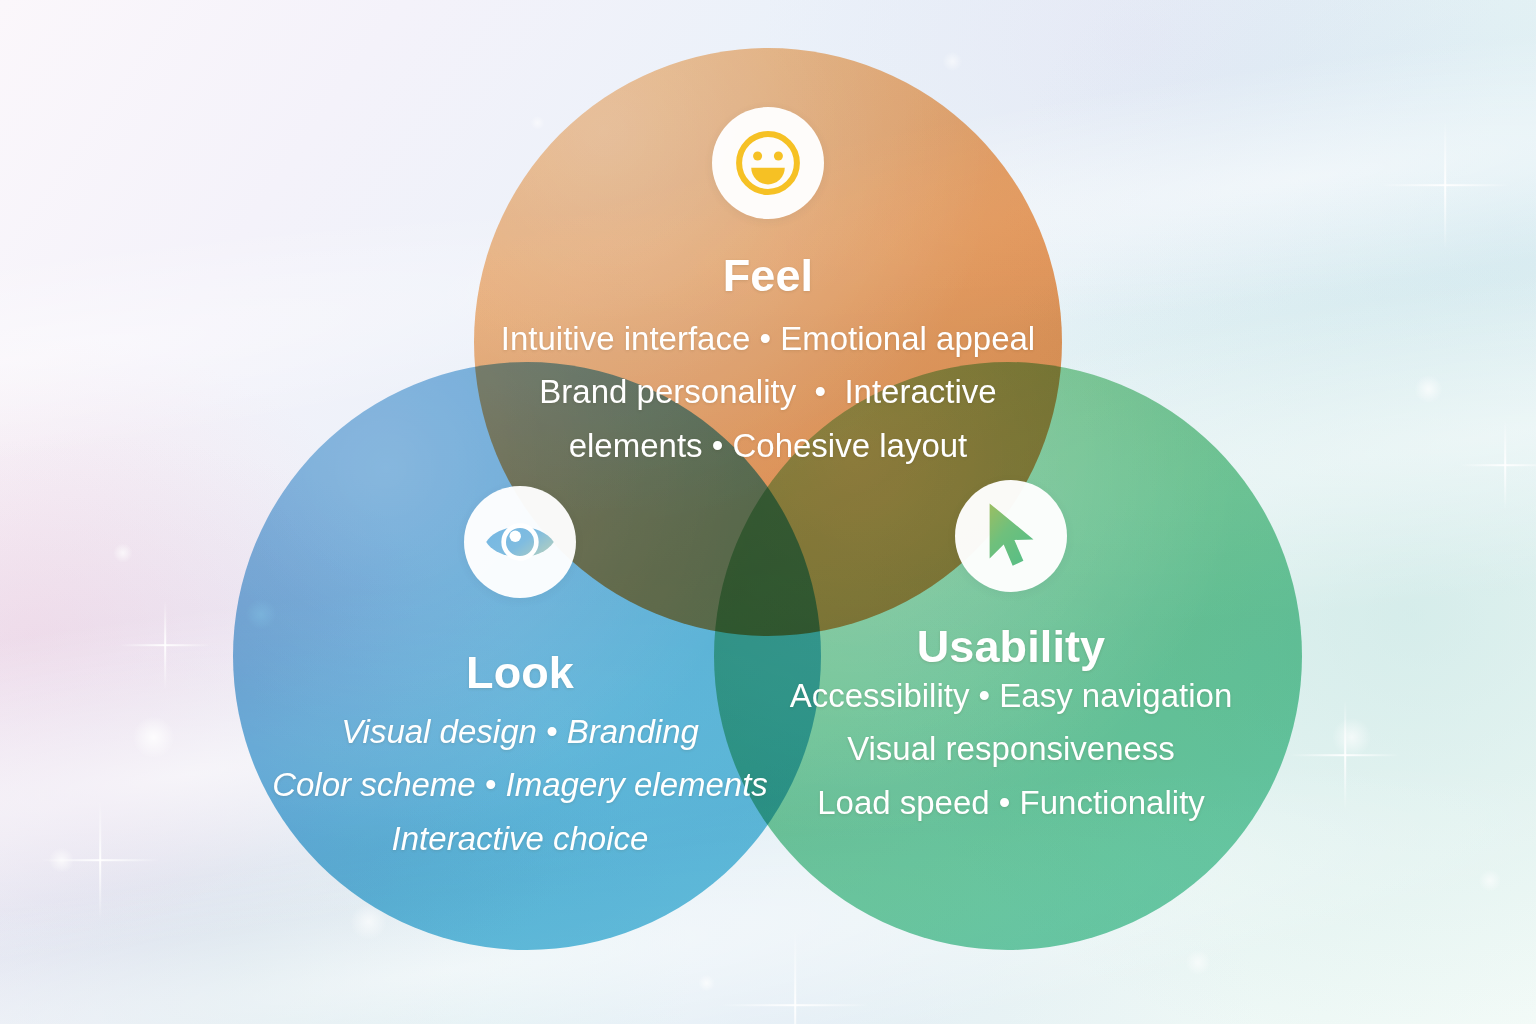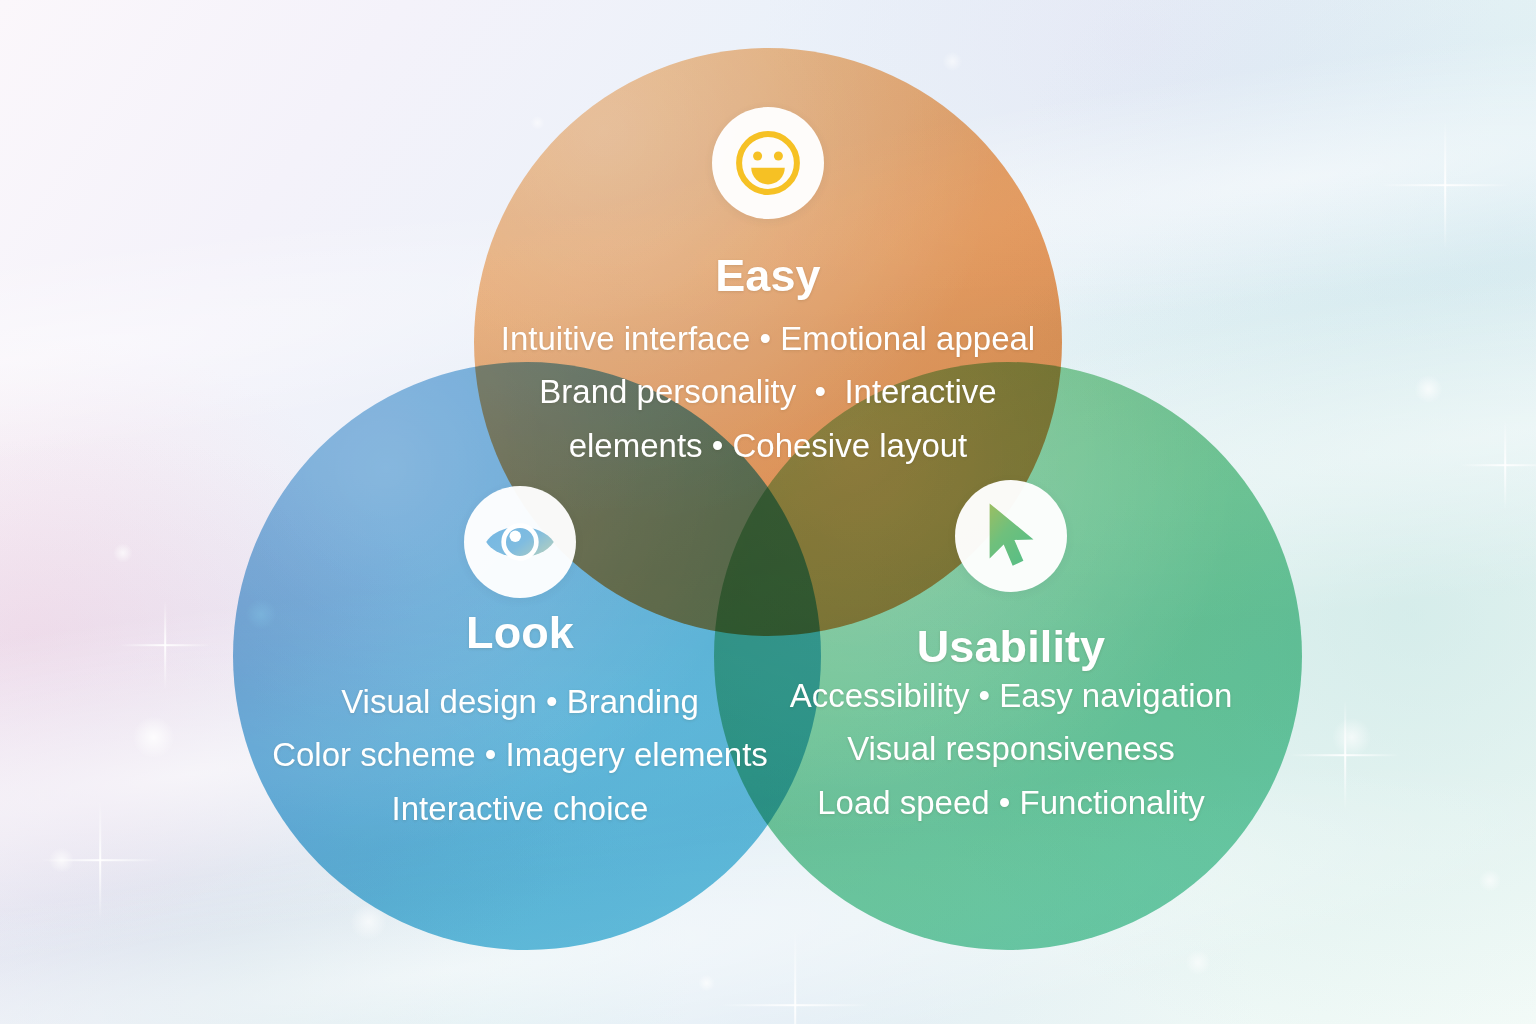--- a/index.html
+++ b/index.html
@@ -105,22 +105,22 @@
     text-shadow:0 1px 3px rgba(80,60,30,.15);
     white-space:nowrap;
   }
   .body div{white-space:pre;}
 
   #lk-feel{left:268px;top:107px;width:1000px;}
   #lk-feel .title{margin-top:34px;}
   #lk-feel .body{margin-top:14px;}
 
   #lk-look{left:27px;top:486px;width:986px;}
-  #lk-look .title{margin-top:12px;}
-  #lk-look .body{margin-top:20px;}
+  #lk-look .title{margin-top:52px;}
+  #lk-look .body{margin-top:10px;font-style:italic;}
 
   #lk-usability{left:518px;top:480px;width:986px;}
   #lk-usability .title{margin-top:32px;}
   #lk-usability .body{}
 </style>
 </head>
 <body>
 
 <div id="stage">
 
@@ -145,21 +145,21 @@
     <div class="badge">
       <span>
         <svg width="74" height="74" viewBox="0 0 64 64" aria-hidden="true">
           <circle cx="32" cy="32" r="25" fill="none" stroke="#F6C124" stroke-width="5.2"></circle>
           <circle cx="23" cy="26" r="3.9" fill="#F6C124"></circle>
           <circle cx="41" cy="26" r="3.9" fill="#F6C124"></circle>
           <path d="M17.5 36 A 14.5 14.5 0 0 0 46.5 36 Z" fill="#F6C124"></path>
         </svg>
       </span>
     </div>
-    <div class="title">Easy</div>
+    <div class="title">Feel</div>
     <div class="body">
       <div>Intuitive interface • Emotional appeal</div>
       <div>Brand personality  •  Interactive</div>
       <div>elements • Cohesive layout</div>
     </div>
   </div>
 
   <div class="lockup" id="lk-look">
     <div class="badge">
       <span>

